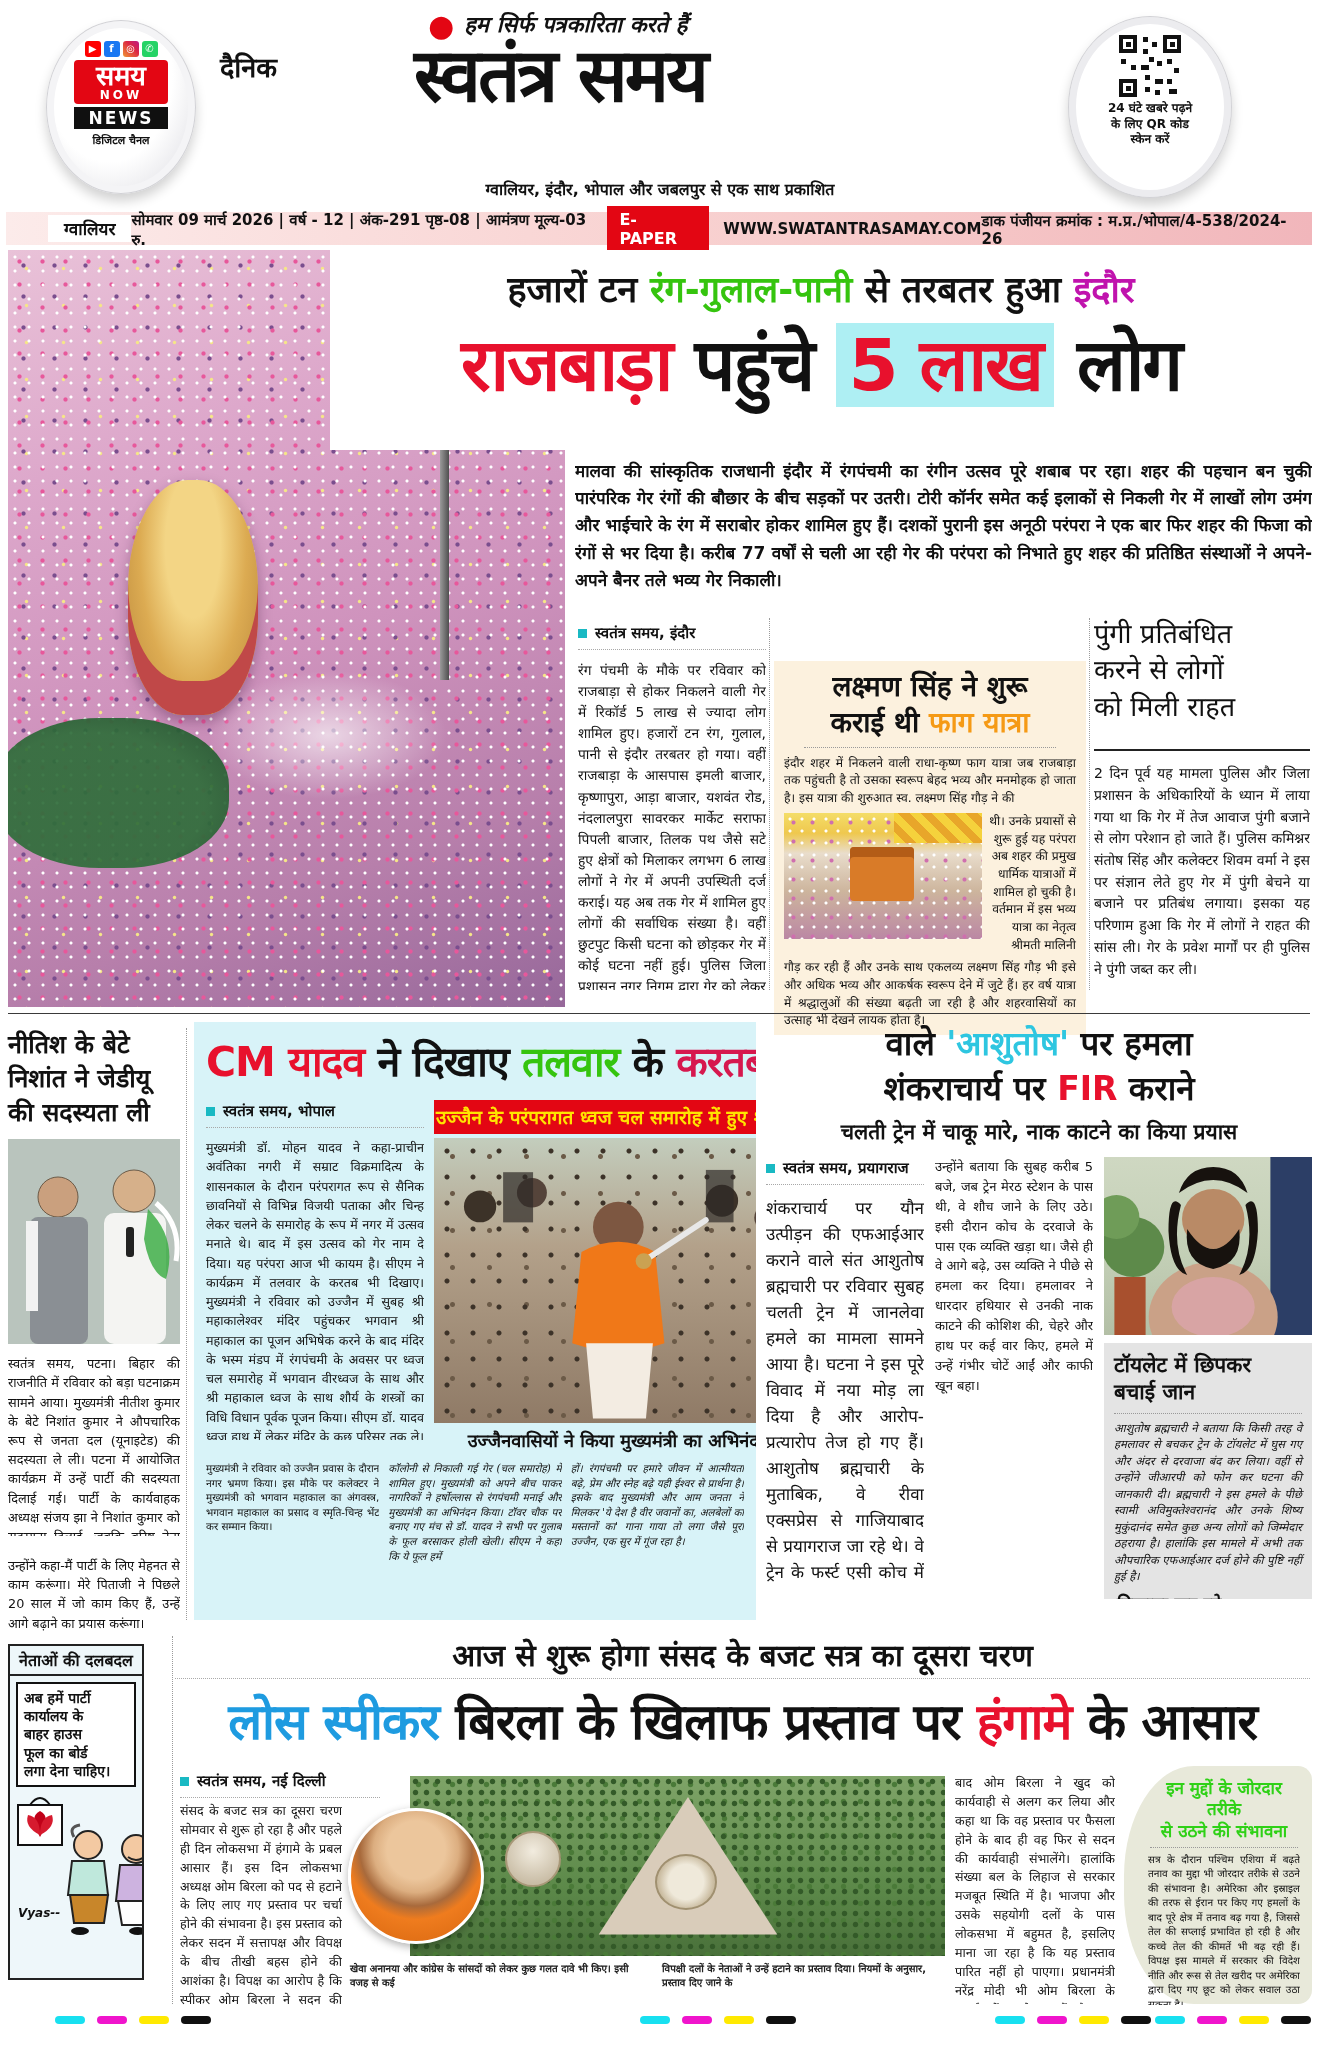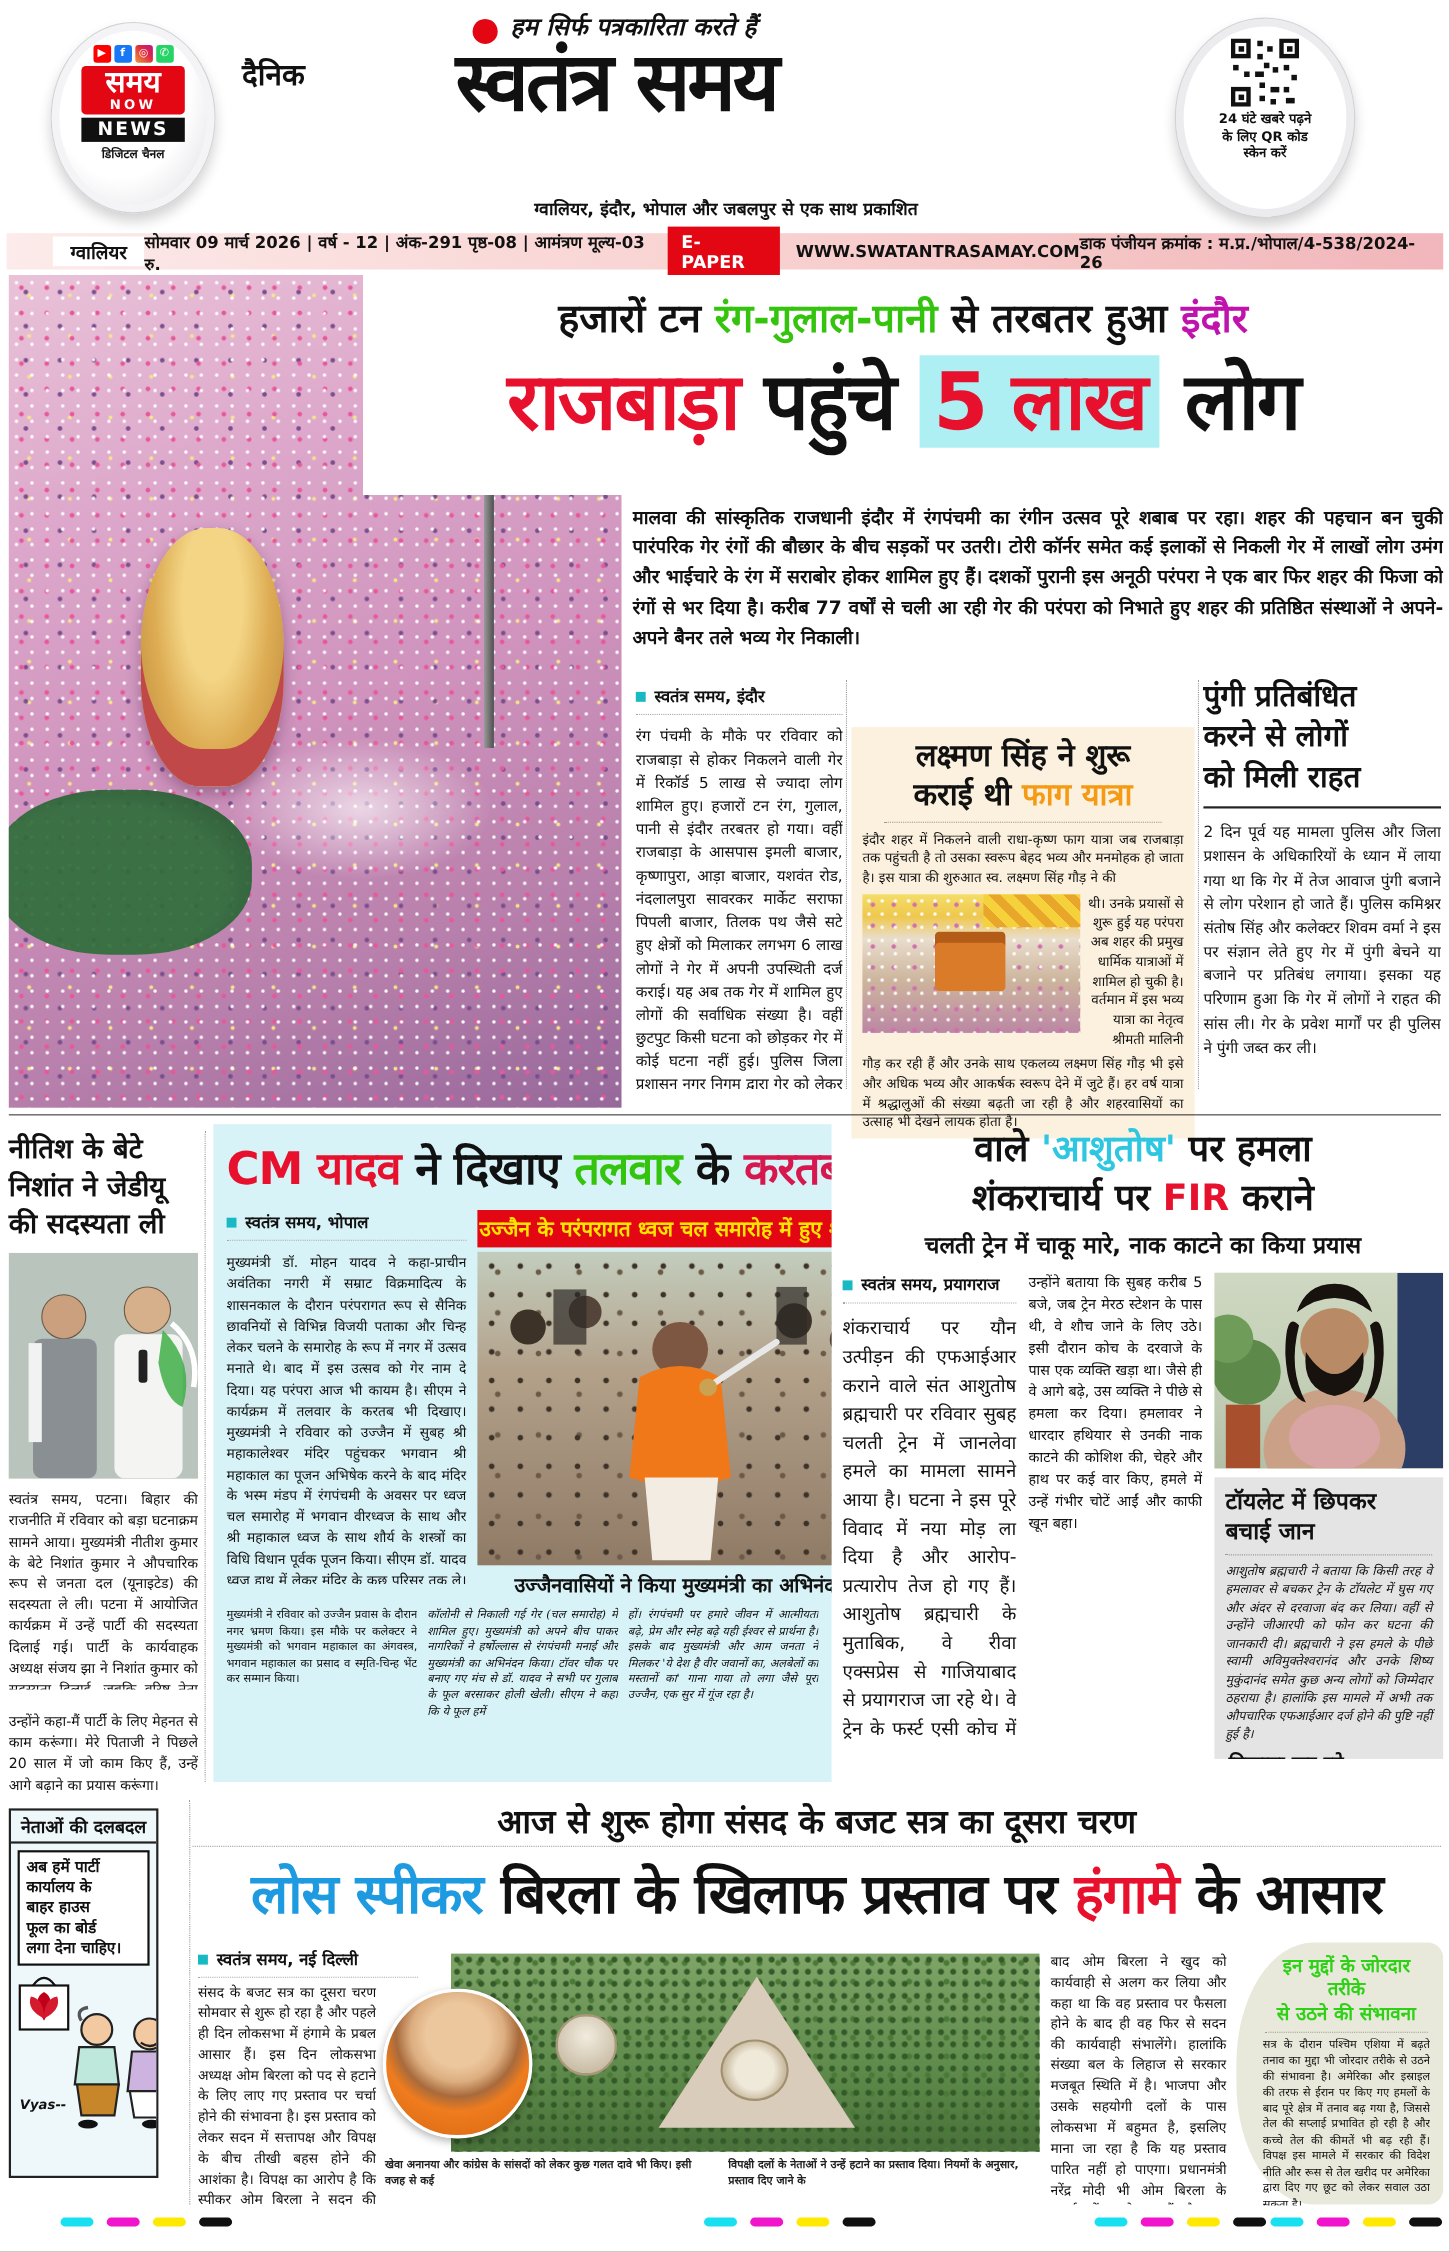--- a/index.html
+++ b/index.html
@@ -93,22 +93,22 @@
       linear-gradient(180deg,#f4dd68 0%,#efc84e 16%,#e9ddcc 32%,#cdb59d 62%,#bb87a4 100%);
     background-size:12px 12px,19px 19px,100% 100%;}
   .fag-truck{position:absolute;left:66px;top:34px;width:64px;height:54px;background:#d97b28;
     border-radius:4px;box-shadow:inset 0 10px 0 #b35c17;}
   .fag-awning{position:absolute;left:110px;top:0;width:90px;height:30px;
     background:repeating-linear-gradient(45deg,#f5d23c 0 8px,#e8a62a 8px 16px);}
   .fag-side{font-size:12.2px;line-height:1.45;text-align:right;}
   .fag-bottom{font-size:12.2px;line-height:1.45;text-align:justify;margin-top:5px;}
 
   .col3{position:absolute;left:1094px;top:616px;width:216px;}
-  .pungi-h{font-size:27px;font-weight:bold;line-height:1.35;white-space:pre-line;
-    border-bottom:2px solid #222;padding-bottom:8px;}
+  .pungi-h{font-size:27px;font-weight:normal;line-height:1.35;white-space:pre-line;
+    border-bottom:2px solid #222;padding-bottom:24px;}
   .pungi-b{margin-top:12px;font-size:14px;line-height:1.55;text-align:justify;height:250px;overflow:hidden;}
 
   .vdot{position:absolute;border-left:1px dotted #9a9a9a;}
   .hrule-main{position:absolute;left:8px;top:1013px;width:1302px;border-top:1.5px solid #3a3a3a;}
 
   
   .jdu{position:absolute;left:8px;top:1028px;width:172px;}
   .jdu-h{font-size:25px;font-weight:bold;line-height:1.35;white-space:pre-line;}
   .jdu-photo{width:172px;height:205px;margin-top:10px;position:relative;overflow:hidden;
     background:linear-gradient(180deg,#cdd6cf 0%,#b9c4bd 40%,#9aa79f 100%);}

